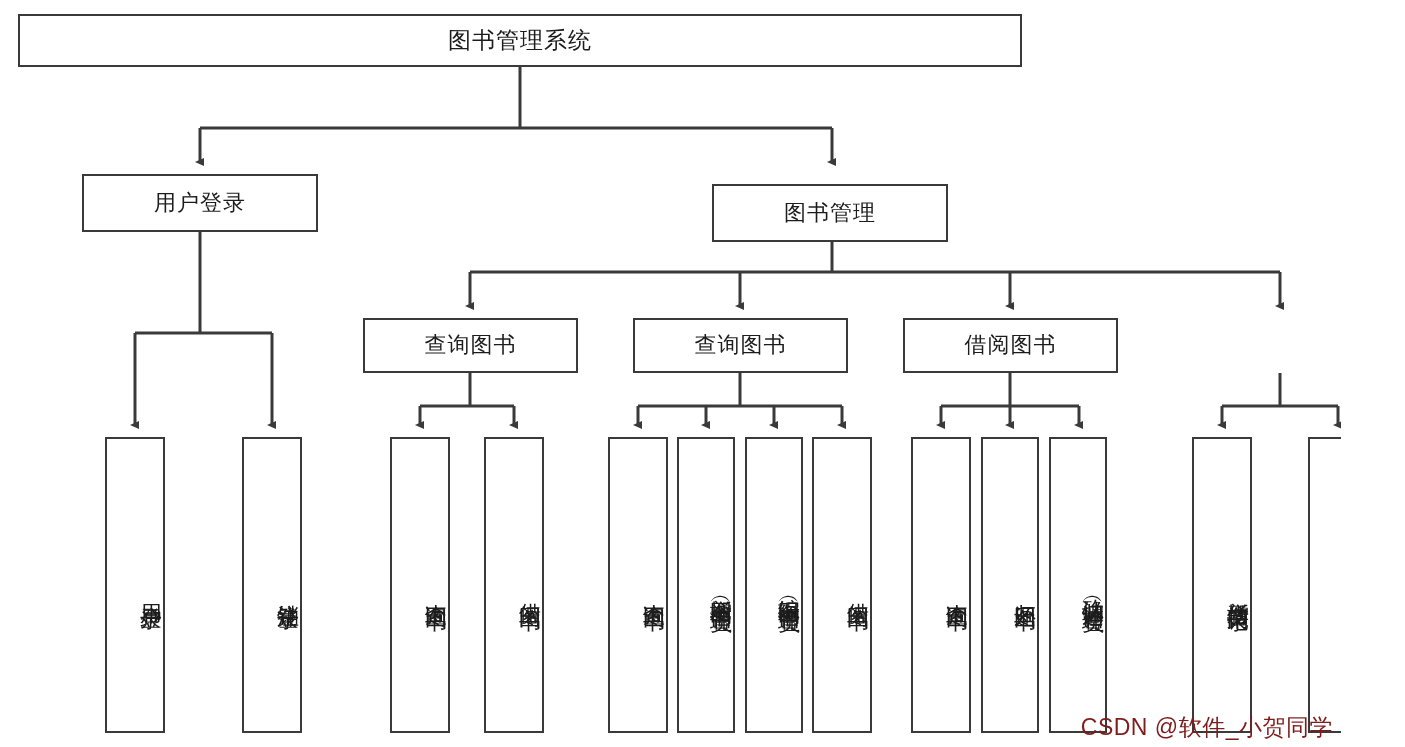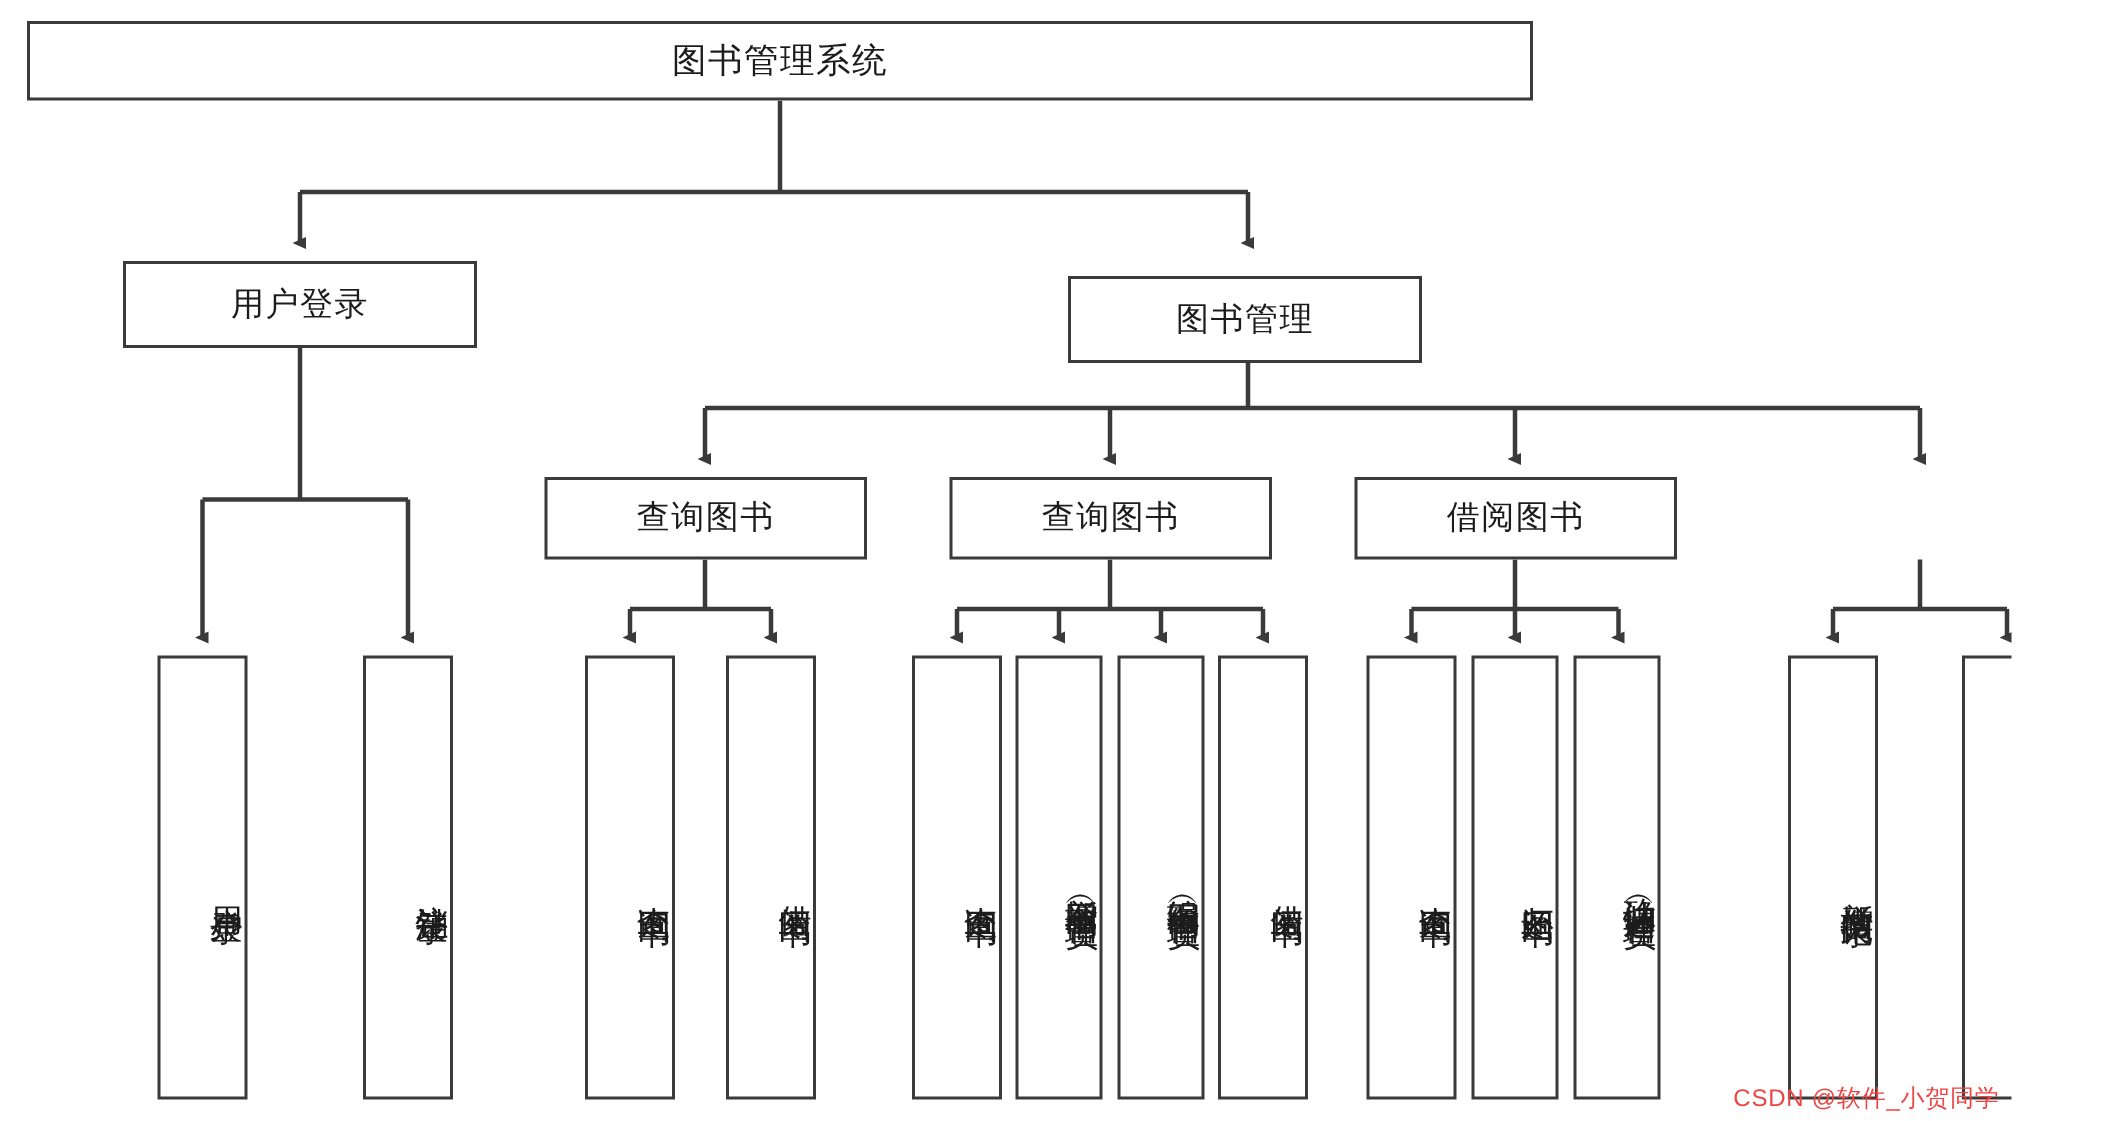--- a/index.html
+++ b/index.html
@@ -56,22 +56,22 @@
   }
   .node.vertical .label {
     writing-mode: vertical-rl;
     text-orientation: upright;
     line-height: 1.05;
   }
   .watermark {
     position: absolute;
     right: 8px;
     bottom: 4px;
-    font-size: 16px;
-    color: #ef4444;
+    font-size: 23px;
+    color: #7f1d1d;
     letter-spacing: 0.5px;
     white-space: nowrap;
     user-select: none;
   }
 </style>
 </head>
 <body>
 
 <div id="diagram-root">
 

